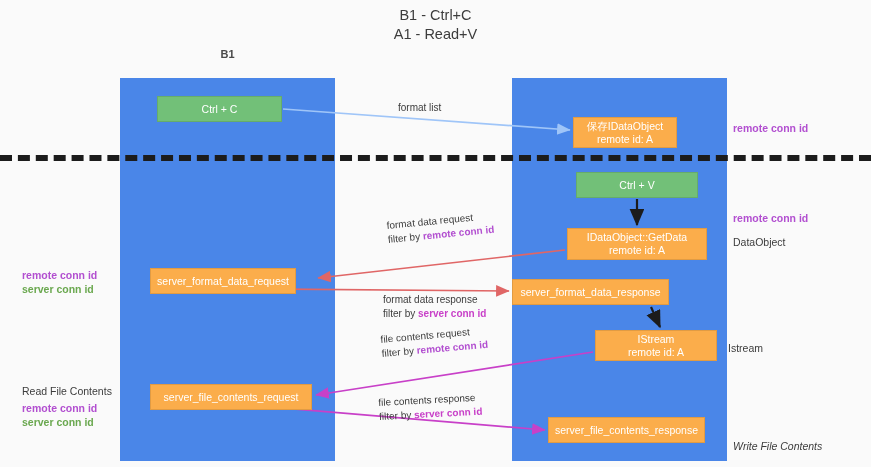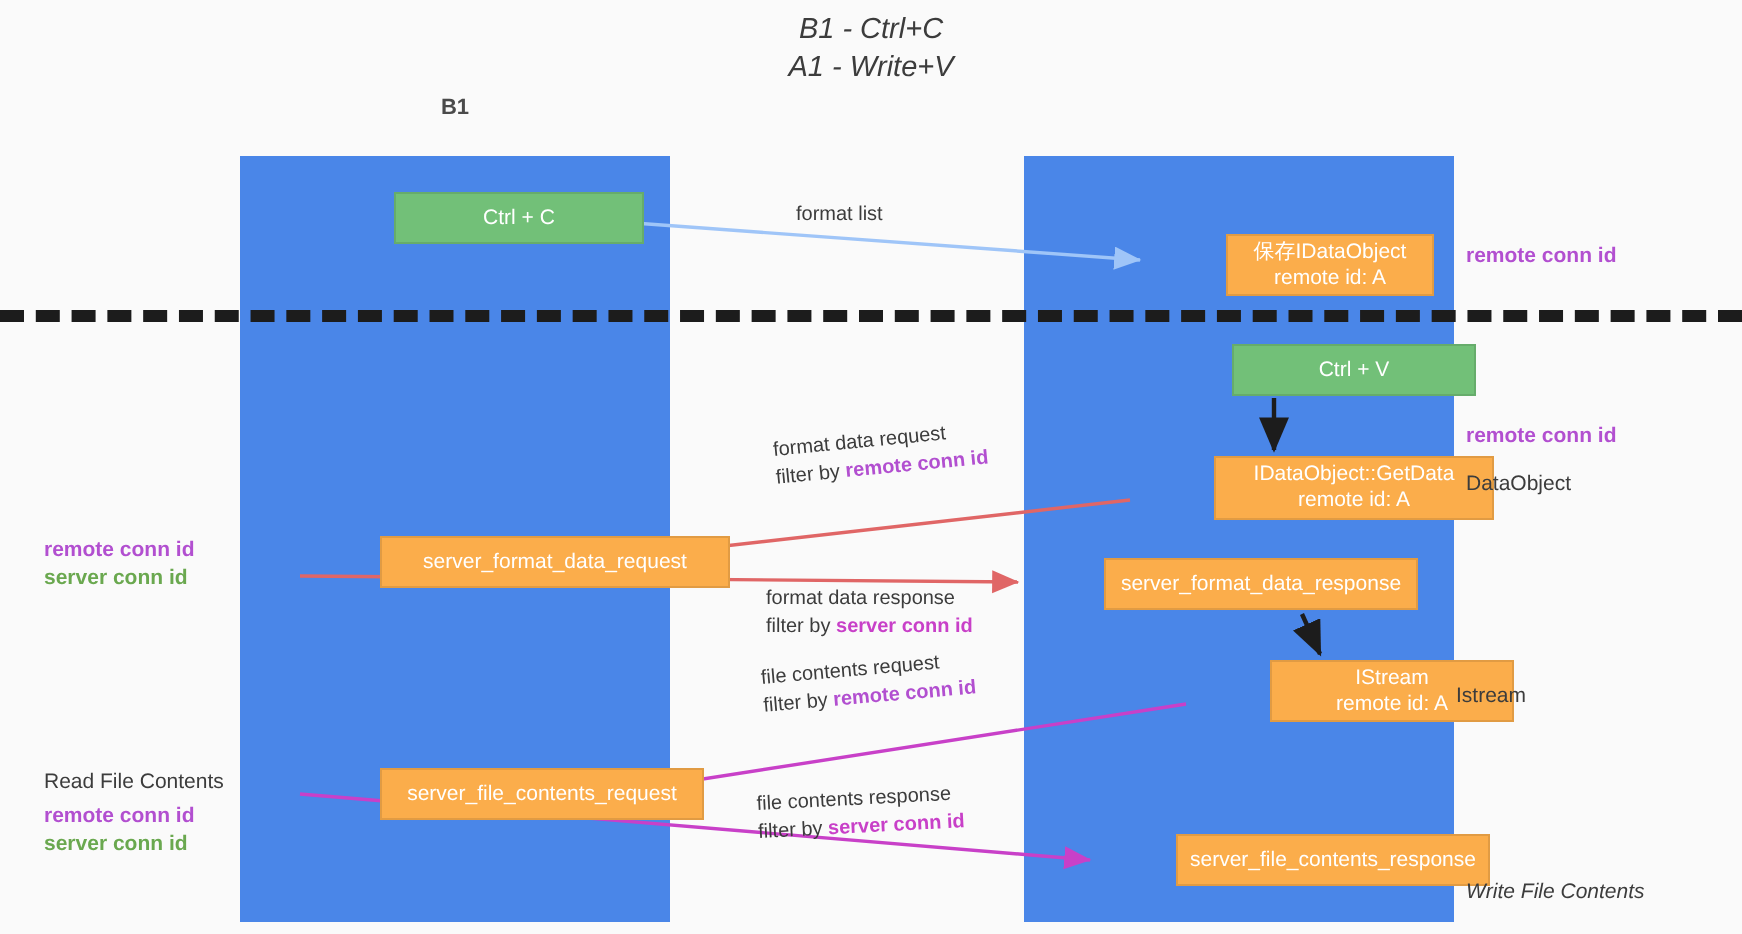--- a/index.html
+++ b/index.html
@@ -24,21 +24,20 @@
   .abs { position: absolute; }
 
   
   .title {
     left: 0; top: 6px;
     width: 871px;
     text-align: center;
     font-size: 14.5px;
     line-height: 19px;
     color: #3c3c3c;
-    font-style: italic;
   }
 
   
   .col-head {
     text-align: center;
     font-size: 11px;
     line-height: 13px;
     color: #4a4a4a;
   }
   #head-b1 { left: 120px; top: 48px; width: 215px; font-weight: bold; }
@@ -66,31 +65,30 @@
     box-sizing: border-box;
     display: flex;
     flex-direction: column;
     align-items: center;
     justify-content: center;
     text-align: center;
     color: #ffffff;
     font-size: 10.5px;
     line-height: 13px;
     border: 1px solid rgba(0,0,0,0.10);
-    margin-left: 40px;
   }
   .node.green  { background: #72c078; }
   .node.orange { background: #fbad4b; }
   .node .l2 { display: block; }
 
   #n-ctrl-c   { left: 157px; top: 96px;  width: 125px; height: 26px; }
   #n-save-ido { left: 573px; top: 117px; width: 104px; height: 31px; }
   #n-ctrl-v   { left: 576px; top: 172px; width: 122px; height: 26px; }
   #n-getdata  { left: 567px; top: 228px; width: 140px; height: 32px; }
-  #n-fmt-req  { left: 150px; top: 268px; width: 175px; height: 26px; }
+  #n-fmt-req  { left: 150px; top: 268px; width: 146px; height: 26px; }
   #n-fmt-resp { left: 512px; top: 279px; width: 157px; height: 26px; }
   #n-istream  { left: 595px; top: 330px; width: 122px; height: 31px; }
   #n-file-req { left: 150px; top: 384px; width: 162px; height: 26px; }
   #n-file-resp{ left: 548px; top: 417px; width: 157px; height: 26px; }
 
   
   .side {
     font-size: 10.5px;
     line-height: 14px;
   }
@@ -142,21 +140,21 @@
     pointer-events: none;
   }
 </style>
 </head>
 <body>
 
 <div id="stage">
 
   <div class="abs title">
     <div>B1 - Ctrl+C</div>
-    <div>A1 - Write+V</div>
+    <div>A1 - Read+V</div>
   </div>
 
   <div class="abs col-head" id="head-b1">
     <div>B1</div>
   </div>
   <div class="abs col-head" id="head-a1">
     <div>A1</div>
     <div>remote</div>
   </div>
 

